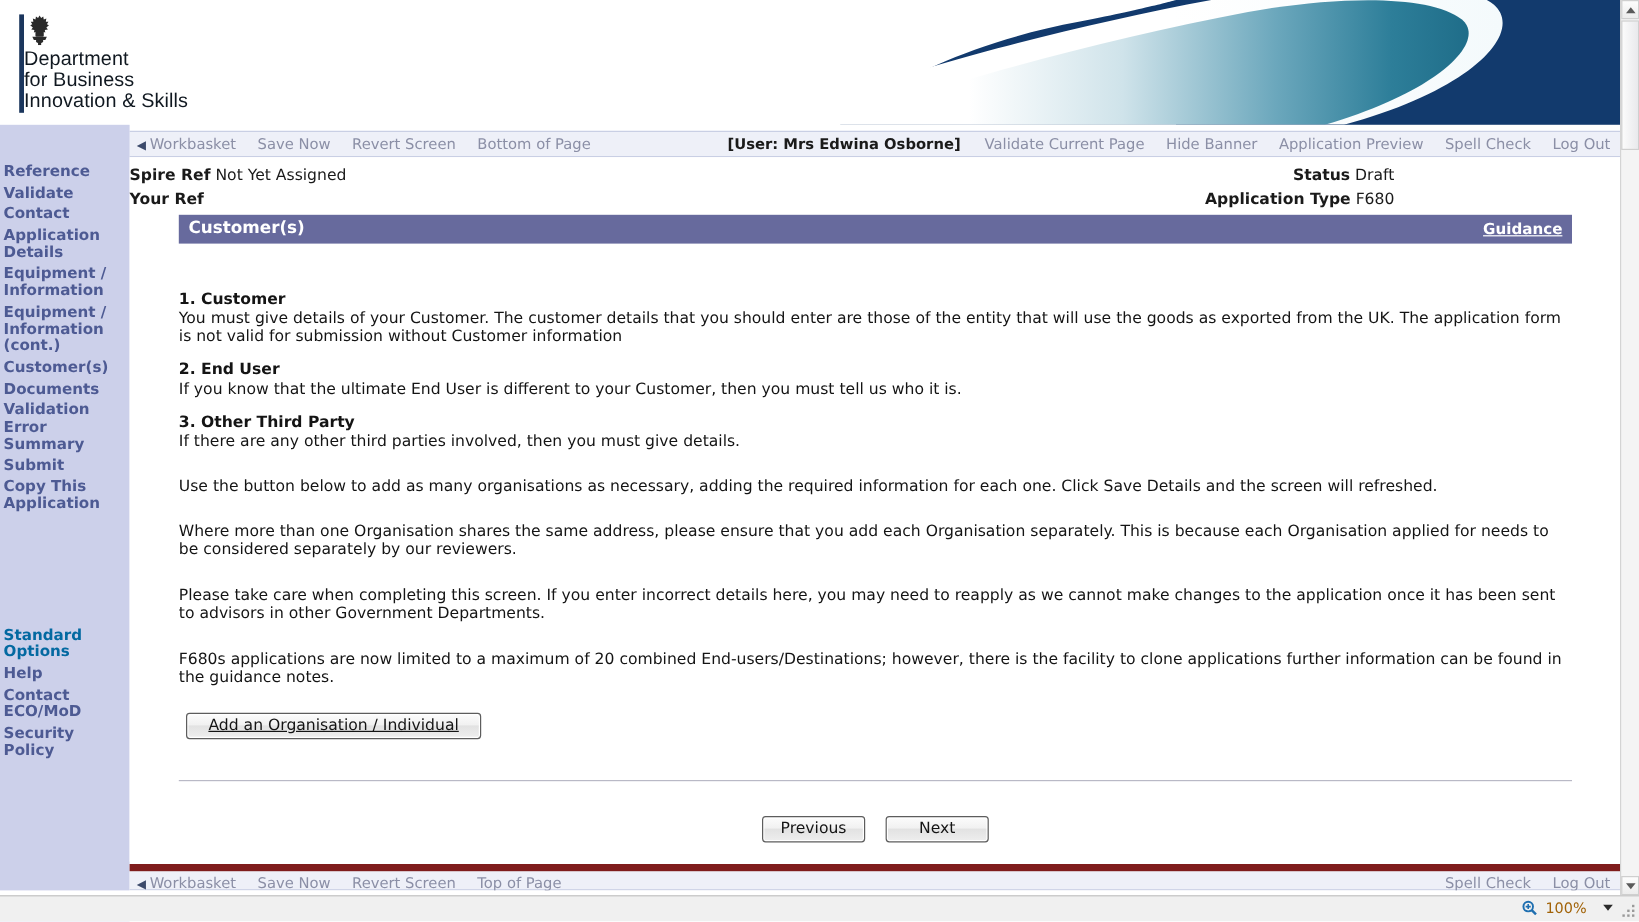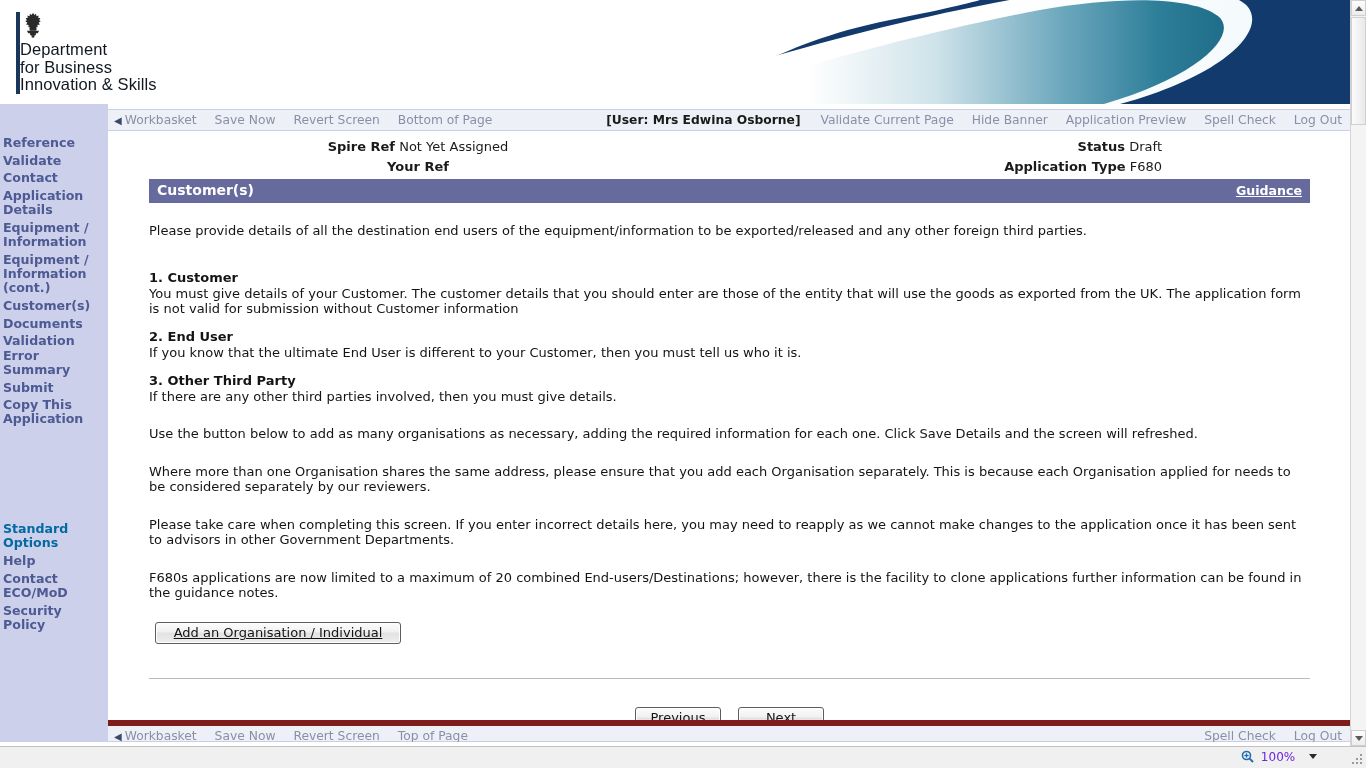--- a/index.html
+++ b/index.html
@@ -126,21 +126,21 @@
     width: 1242px; height: 587px;
     background: #ffffff;
   }
 
   .refbar {
     position: relative;
     height: 48px;
     font-size: 13px;
     color: #1a1a1a;
   }
-  .ref-left { position: absolute; left: 0; top: 6px; width: 620px; text-align: center; }
+  .ref-left { position: absolute; left: 0; top: 6px; width: 620px; text-align: left; }
   .ref-right { position: absolute; right: 188px; top: 6px; width: 380px; text-align: right; }
   .ref-row { line-height: 20px; white-space: nowrap; }
   .ref-label { font-weight: bold; }
   .ref-val { font-weight: normal; }
 
   .section-header {
     position: relative;
     margin: 0 40px 0 41px;
     height: 24px;
     background: #676a9d;
@@ -239,23 +239,23 @@
   
   .statusbar {
     position: absolute;
     left: 0; bottom: 0;
     width: 1366px; height: 22px;
     background: #f0f0f0;
     border-top: 1px solid #c2c2c2;
   }
   .status-zoom {
     position: absolute;
-    right: 49px; top: 3px;
+    right: 22px; top: 3px;
     font-size: 12px;
-    color: #6d28d9;
+    color: #a16207;
     white-space: nowrap;
   }
   .zoom-icon {
     display: inline-block;
     vertical-align: -2px;
     margin-right: 3px;
   }
   .zoom-caret {
     display: inline-block;
     margin-left: 10px;
@@ -426,21 +426,20 @@
         </div>
       </div>
     </div>
 
     <div class="section-header">
       <span class="section-title">Customer(s)</span>
       <span class="section-guidance">Guidance</span>
     </div>
 
     <div class="body-area">
-      <div class="para">Please provide details of all the destination end users of the equipment/information to be exported/released and any other foreign third parties.</div>
       <div class="spacer-18"></div>
 
       <div class="num-head">1. Customer</div>
       <div class="num-body">You must give details of your Customer. The customer details that you should enter are those of the entity that will use the goods as exported from the UK. The application form is not valid for submission without Customer information</div>
 
       <div class="num-head">2. End User</div>
       <div class="num-body">If you know that the ultimate End User is different to your Customer, then you must tell us who it is.</div>
 
       <div class="num-head">3. Other Third Party</div>
       <div class="num-body">If there are any other third parties involved, then you must give details.</div>

